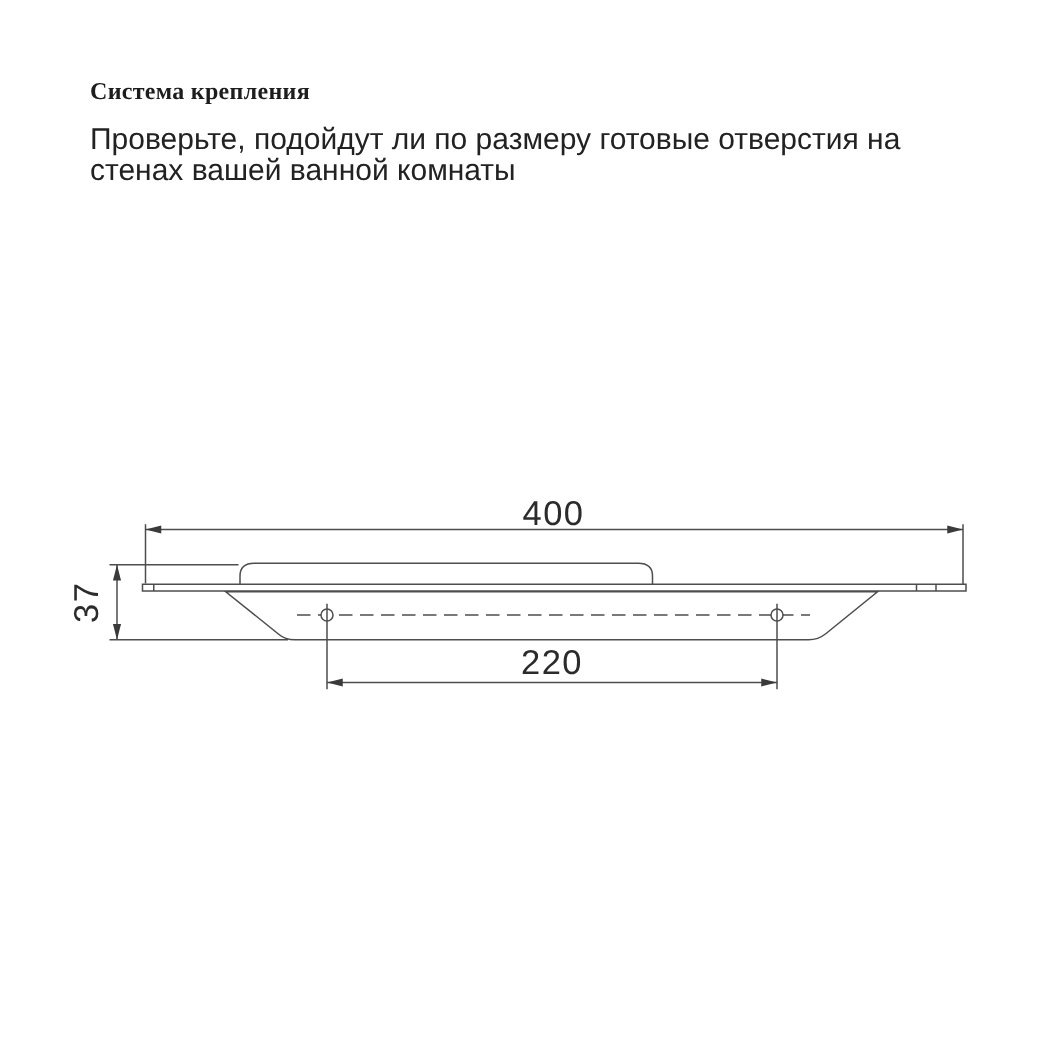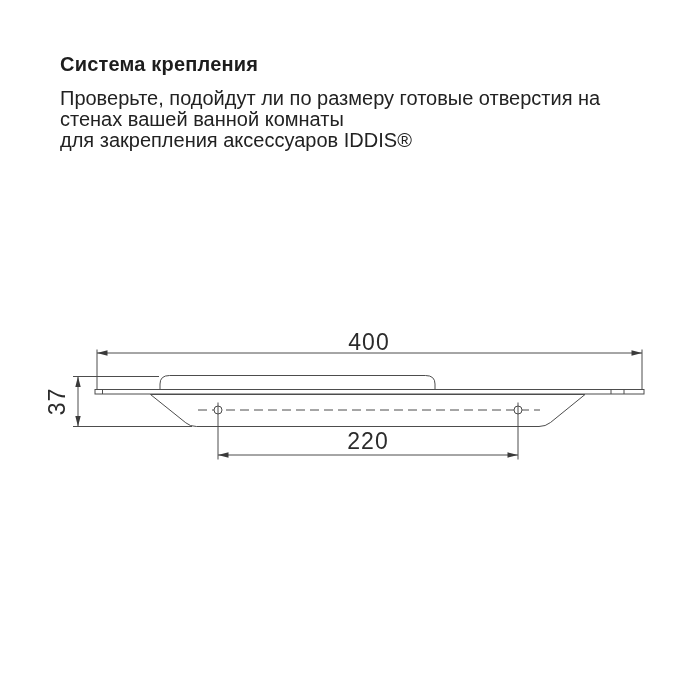--- a/index.html
+++ b/index.html
@@ -13,24 +13,25 @@
     width: 700px; height: 700px;
     background: #ffffff;
     overflow: hidden;
   }
   .header {
     position: absolute;
     left: 60px; top: 53px;
     width: 600px;
   }
   .title {
-    font-size: 20px;
+    font-size: 16px;
     font-weight: bold;
     color: #1d1d1d;
     letter-spacing: 0.2px;
+    font-family: Liberation Serif, serif;
   }
   .desc {
     margin-top: 12px;
     font-size: 20px;
     line-height: 21px;
     color: #222222;
   }
   svg.diagram {
     position: absolute;
     left: 0; top: 0;
@@ -70,21 +71,20 @@
 </style>
 </head>
 <body>
 
 <div class="page">
 
   <div class="header">
     <div class="title">Система крепления</div>
     <div class="desc">
       <span>Проверьте, подойдут ли по размеру готовые отверстия на стенах вашей ванной комнаты</span><br>
-      <span>для закрепления аксессуаров IDDIS®</span>
     </div>
   </div>
 
   <svg class="diagram" viewBox="0 0 700 700" xmlns="http://www.w3.org/2000/svg">
 
     <g>
       <line class="dim-line" x1="97" y1="349.5" x2="97" y2="389"></line>
       <line class="dim-line" x1="642" y1="349.5" x2="642" y2="390.5"></line>
       <line class="dim-line" x1="97" y1="353" x2="642" y2="353"></line>
       <polygon class="dim-arrow" points="97,353 107.5,350.3 107.5,355.7"></polygon>

